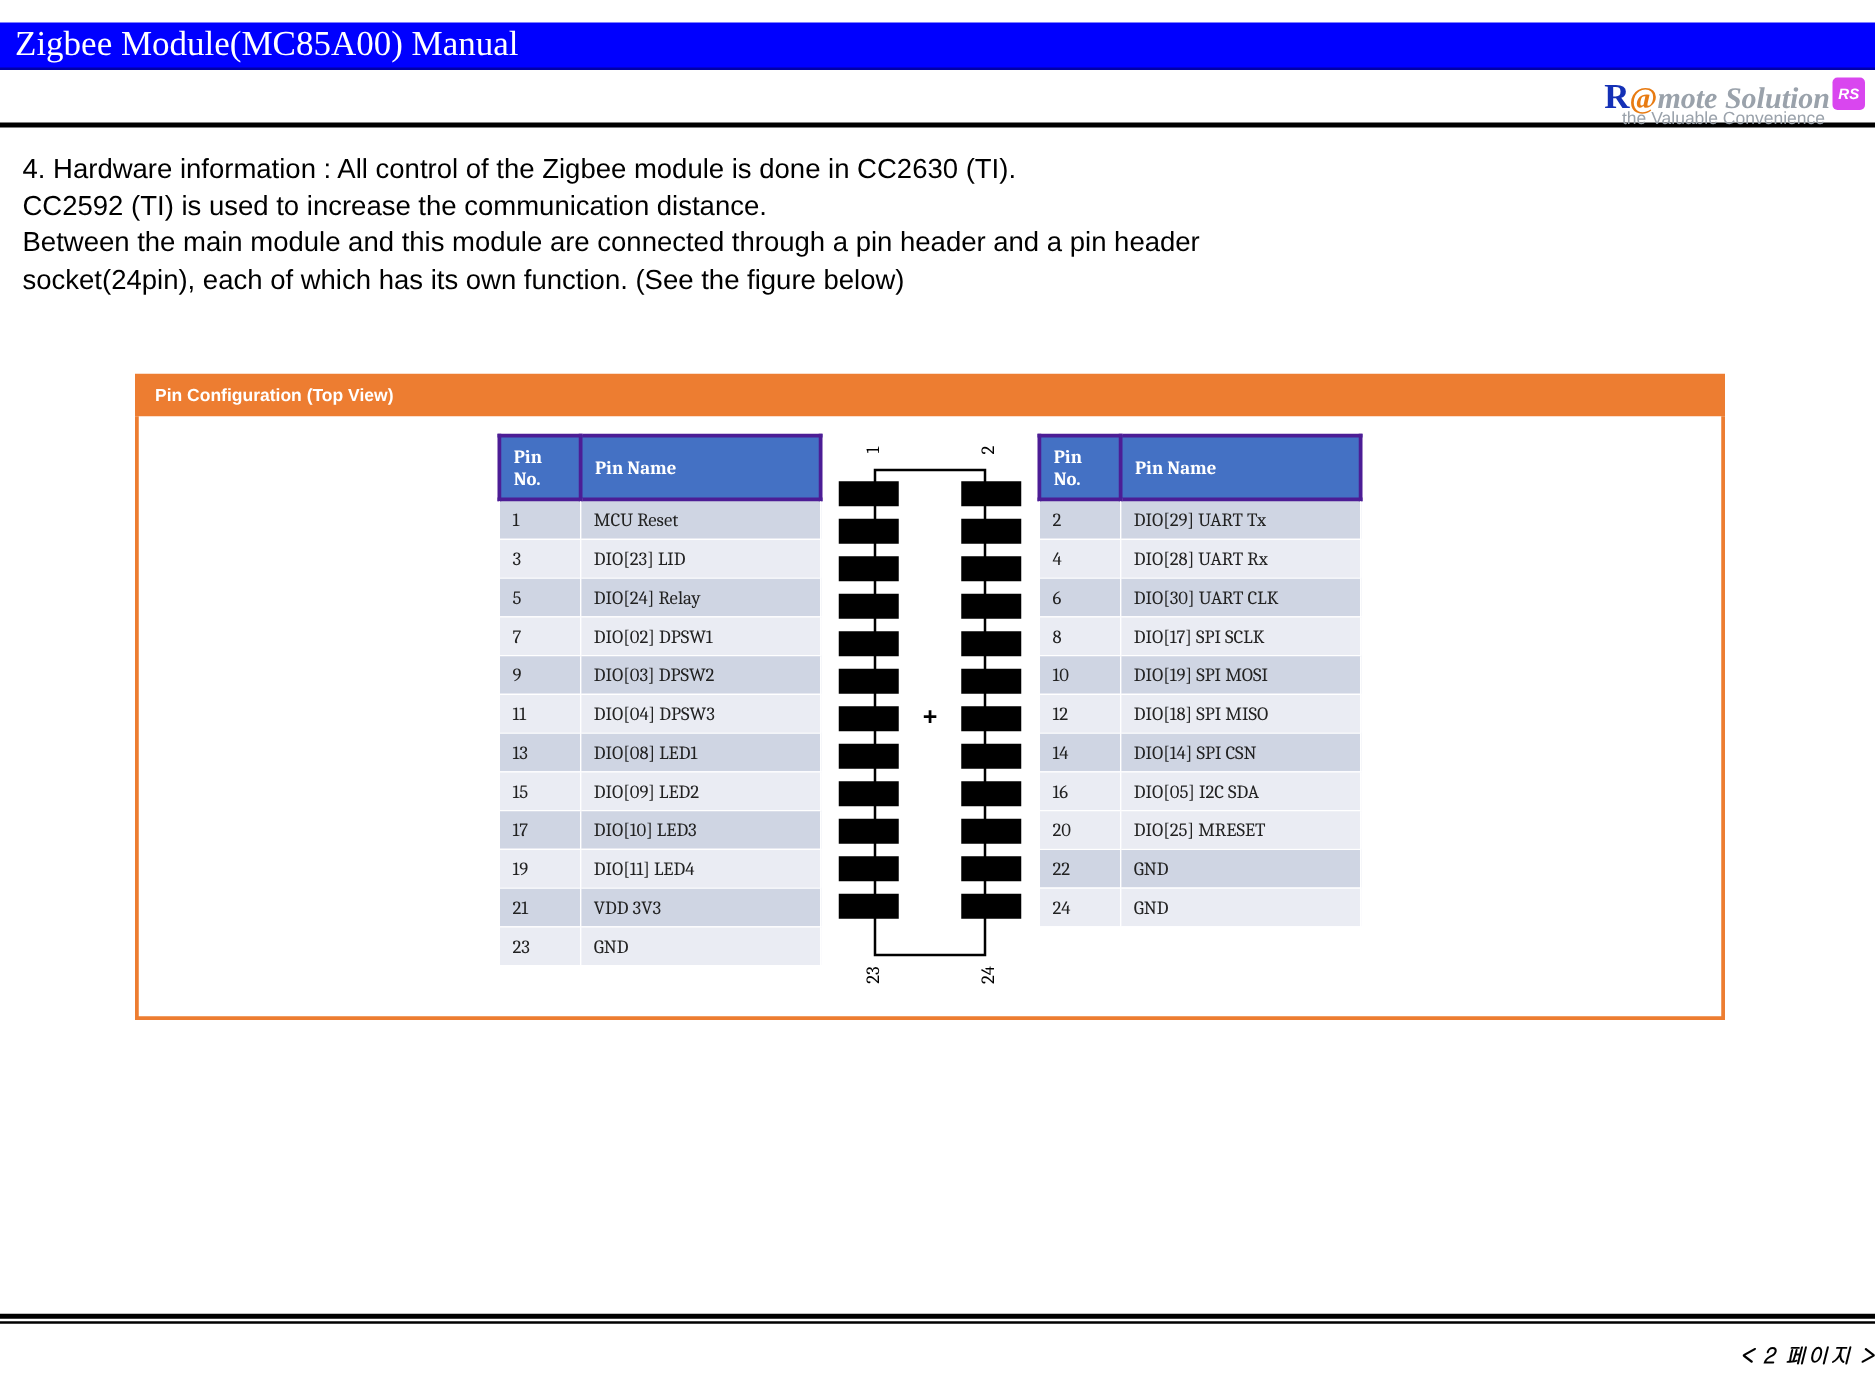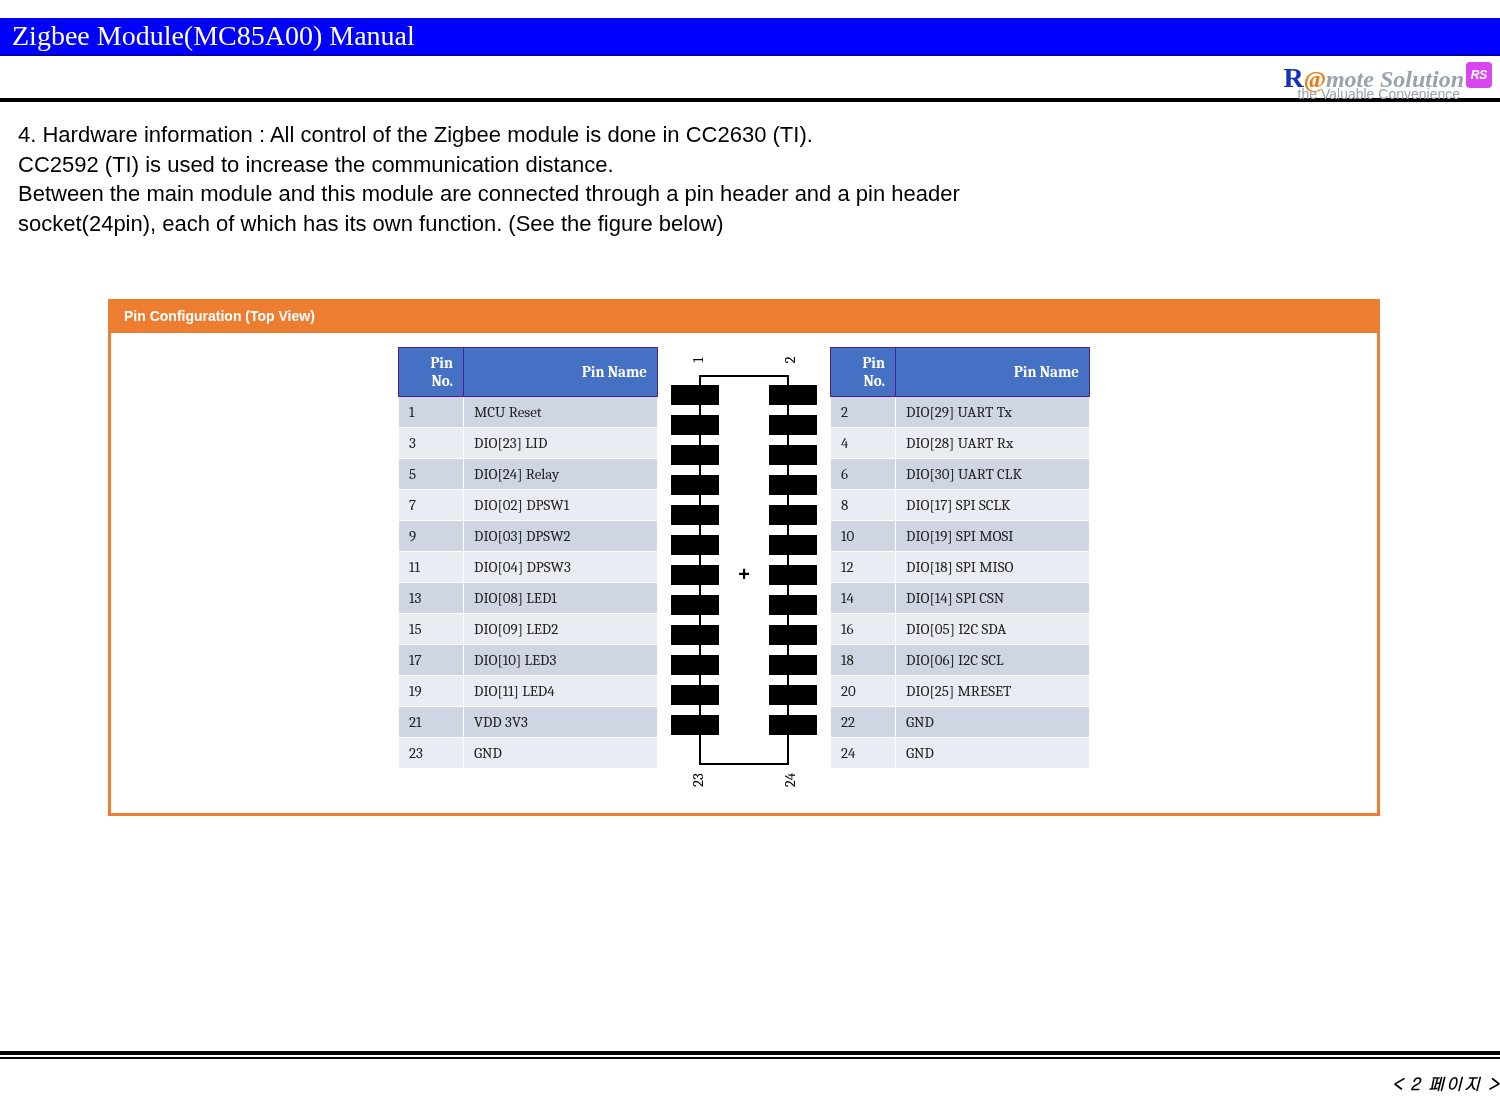--- a/index.html
+++ b/index.html
@@ -91,24 +91,24 @@
   }
   .pin-table {
     border-collapse: collapse;
     font-family: Cambria, Georgia, serif;
     font-size: 15px;
     width: 260px;
   }
   .pin-table th {
     background: #4471c4;
     color: #ffffff;
-    text-align: right;
+    text-align: left;
     padding: 6px 10px;
     font-weight: bold;
-    border: 1px solid #4c1d95;
+    border: 3px solid #4c1d95;
   }
   .pin-table td {
     padding: 6px 10px;
     border: 1px solid #ffffff;
     color: #222;
   }
   .pin-table tr.odd td { background: #cfd5e3; }
   .pin-table tr.even td { background: #eaecf3; }
   .pin-table td.no { width: 65px; }
 
@@ -340,24 +340,20 @@
               <td>DIO[18] SPI MISO</td>
             </tr>
             <tr class="odd">
               <td class="no">14</td>
               <td>DIO[14] SPI CSN</td>
             </tr>
             <tr class="even">
               <td class="no">16</td>
               <td>DIO[05] I2C SDA</td>
             </tr>
-            <tr class="odd">
-              <td class="no">18</td>
-              <td>DIO[06] I2C SCL</td>
-            </tr>
             <tr class="even">
               <td class="no">20</td>
               <td>DIO[25] MRESET</td>
             </tr>
             <tr class="odd">
               <td class="no">22</td>
               <td>GND</td>
             </tr>
             <tr class="even">
               <td class="no">24</td>

